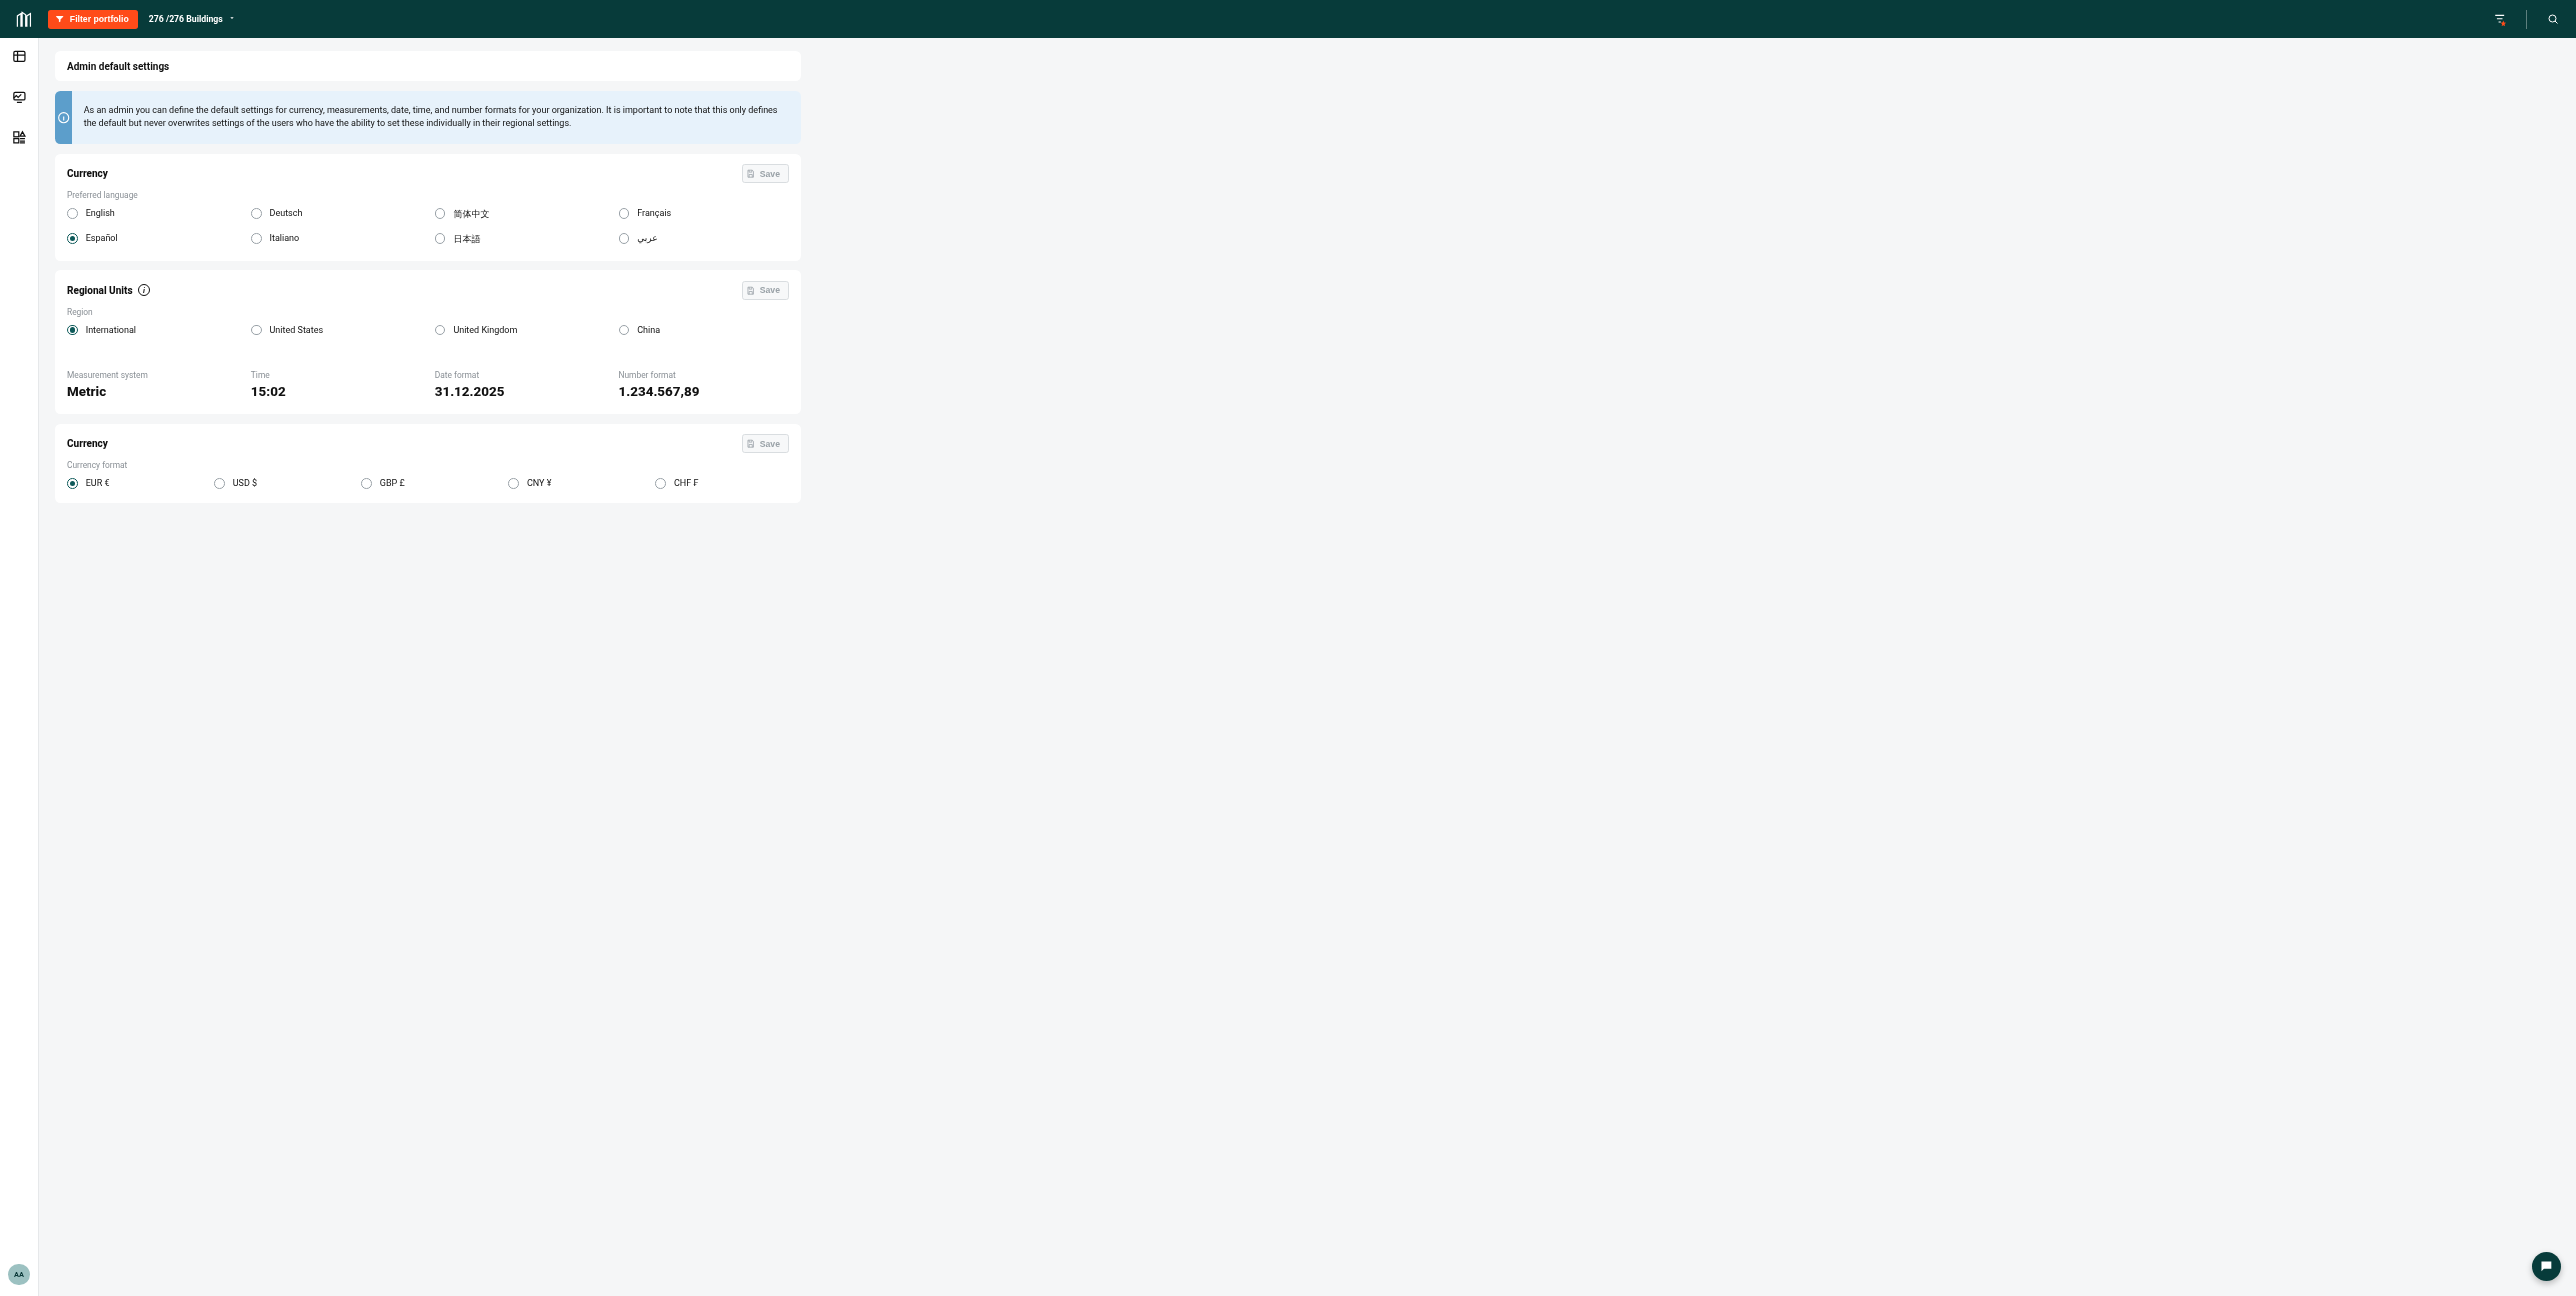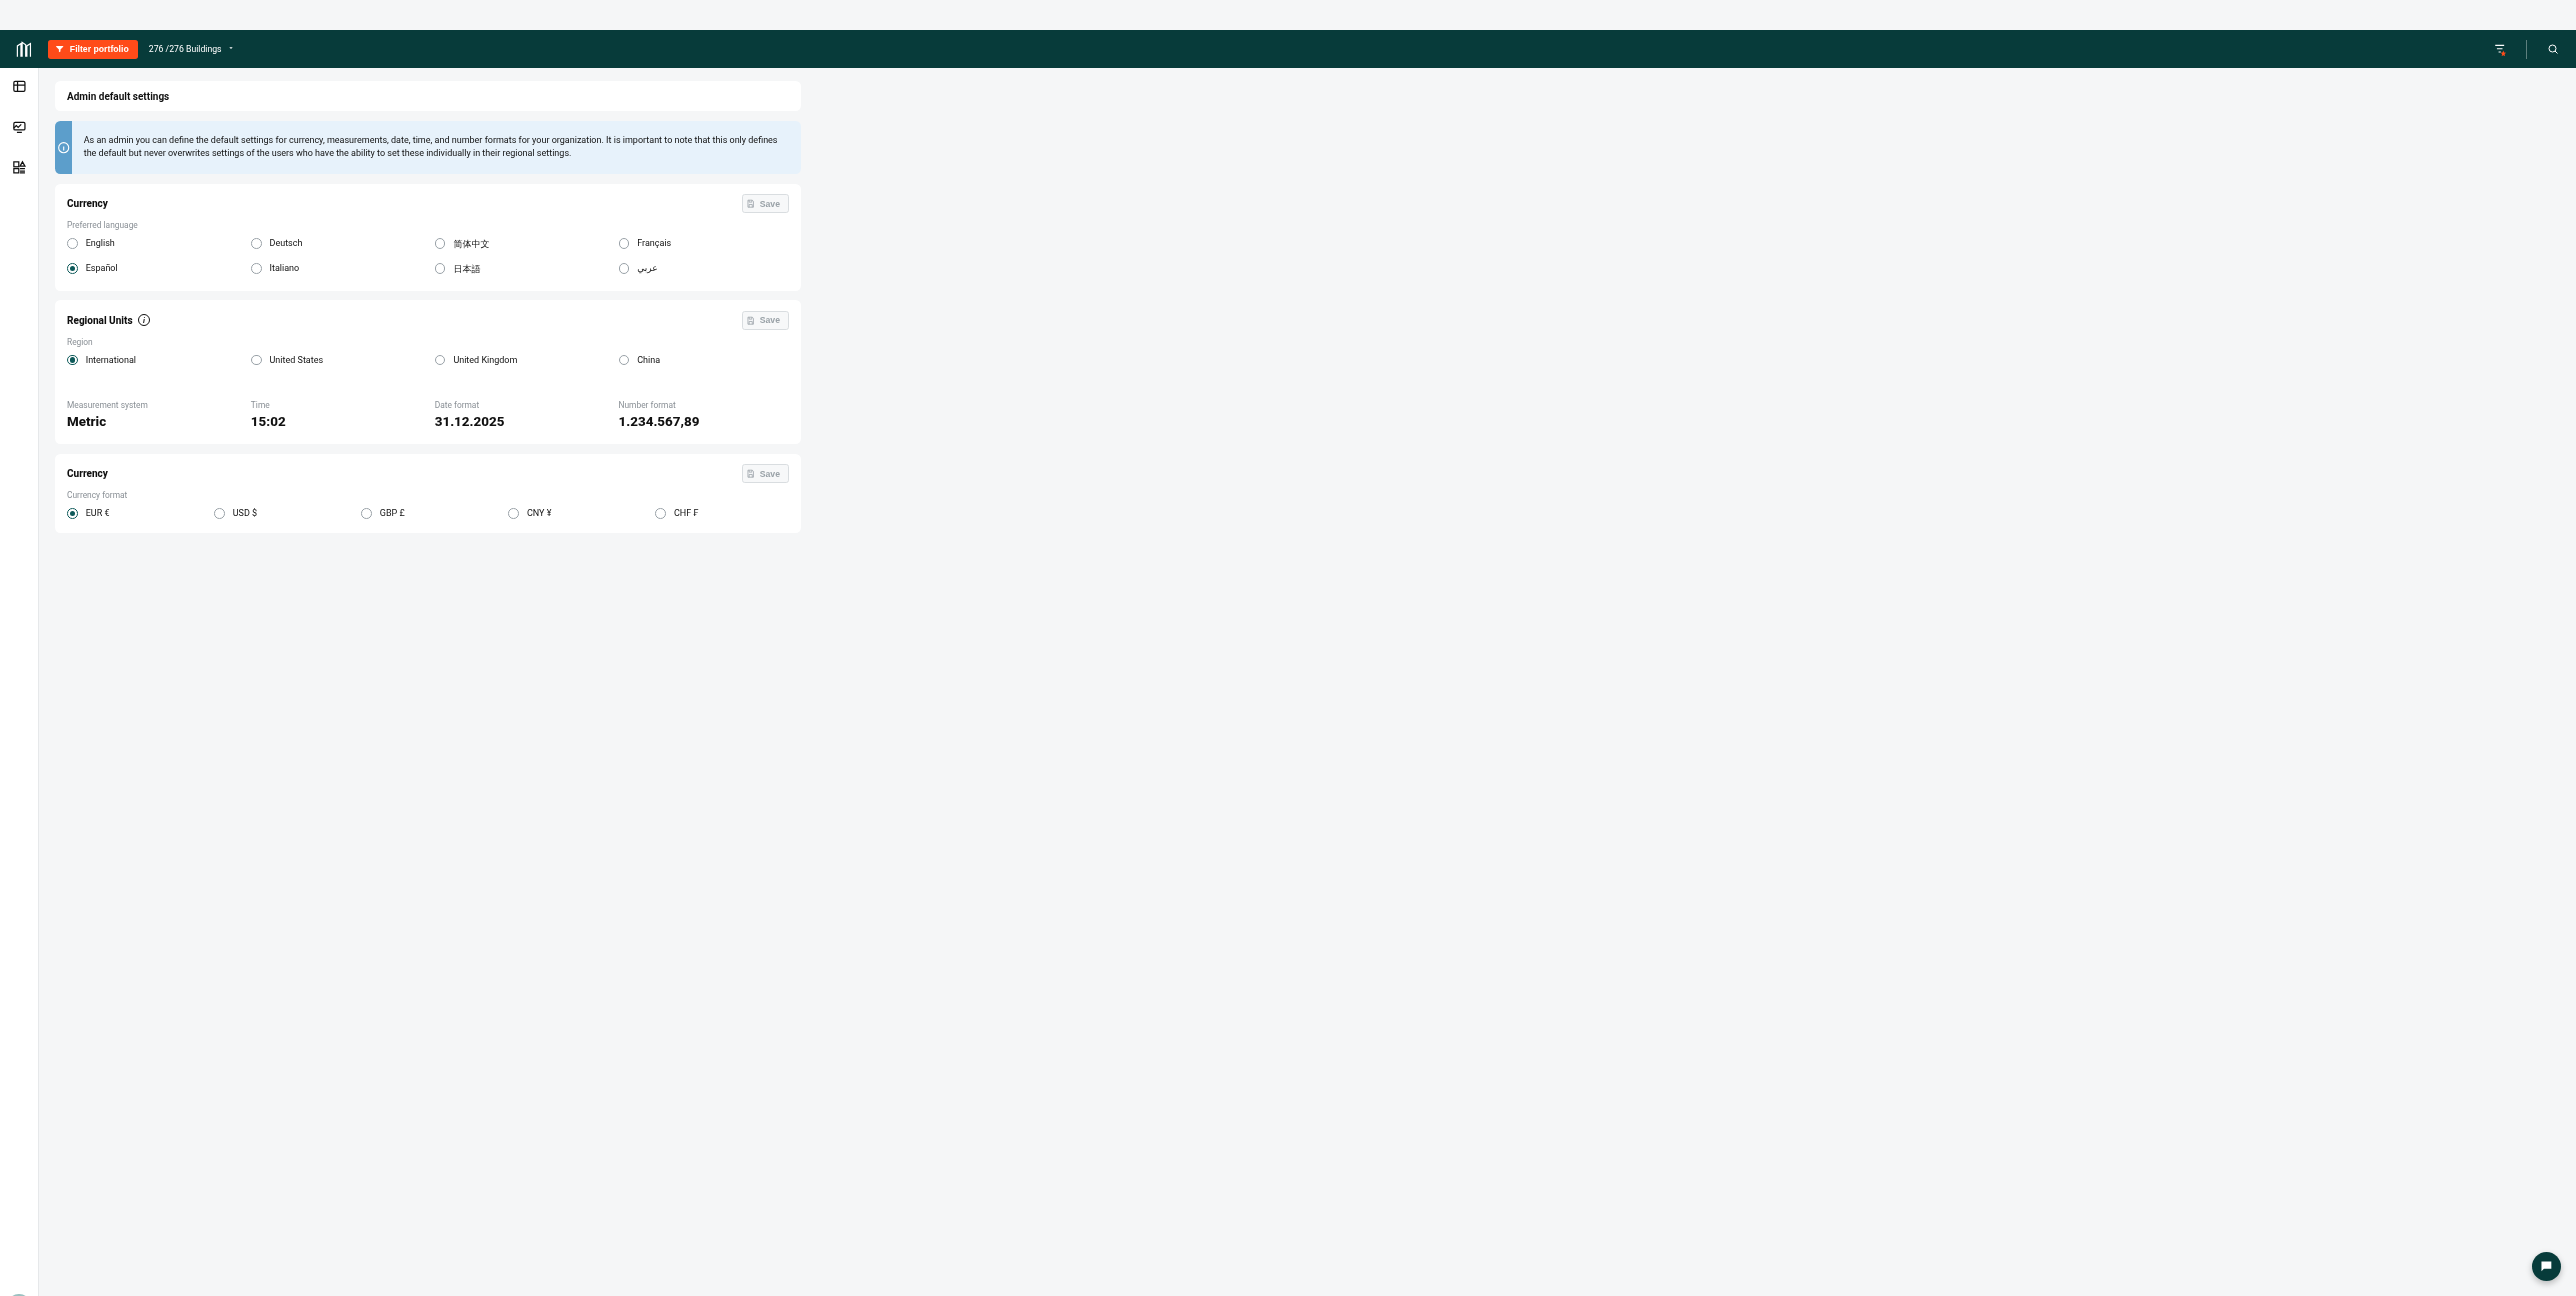--- a/index.html
+++ b/index.html
@@ -13,42 +13,41 @@
   }
 
   
   .topbar {
     height: 38px;
     background: #073b3a;
     display: flex;
     align-items: center;
     padding: 0 10.7px;
     gap: 10.7px;
-    margin-top: 30px;
   }
   .logo-wrap { width: 27px; display:flex; align-items:center; justify-content:center; }
   .logo-wrap svg { width: 19px; height: 19px; }
   .filter-btn {
     background: #ff4b19;
     color: #fff;
     border: none;
     border-radius: 2.7px;
     height: 19px;
     padding: 0 9.4px 0 6.7px;
     display: inline-flex;
     align-items: center;
     gap: 5.4px;
     font-size: 8.7px;
     font-weight: 600;
     cursor: pointer;
   }
   .building-count {
     color: #fff;
     font-size: 8.7px;
-    font-weight: 400;
+    font-weight: 700;
     display: inline-flex;
     align-items: flex-start;
     gap: 5.4px;
     cursor: pointer;
   }
   .topbar-spacer { flex: 1; }
   .topbar-iconbtn {
     width: 24px; height: 24px;
     display:flex; align-items:center; justify-content:center;
     cursor: pointer;

